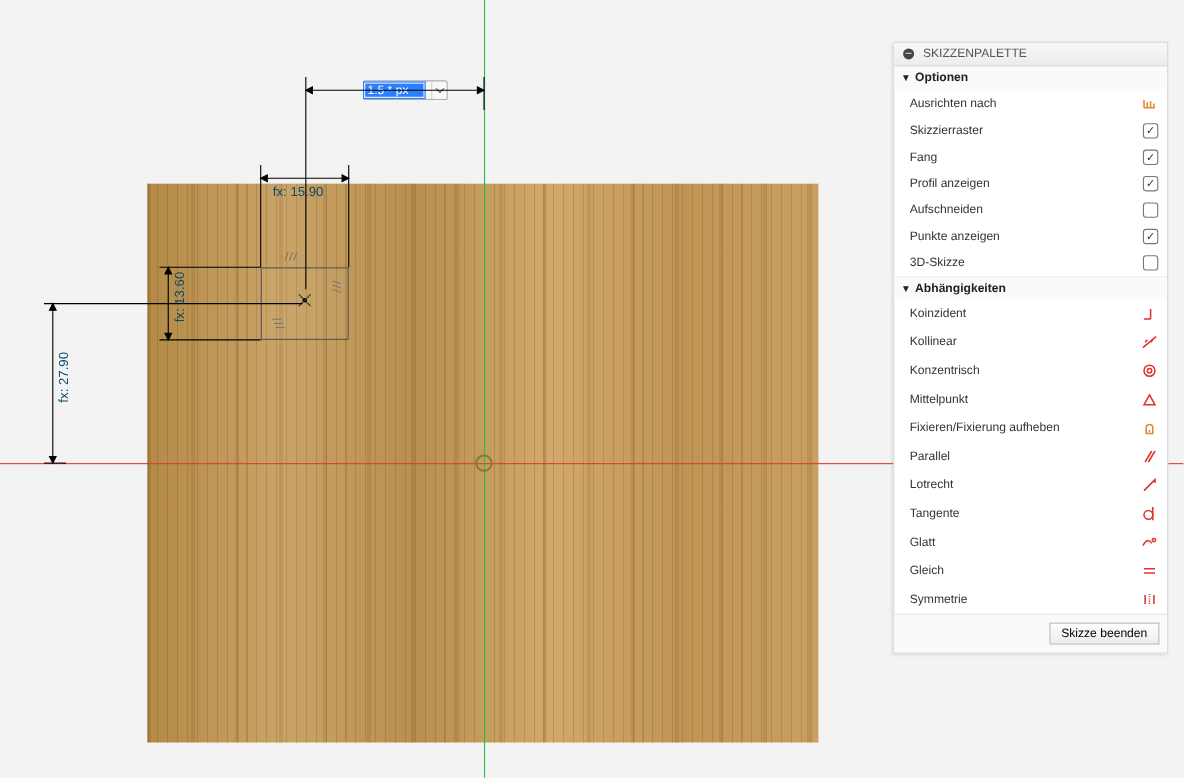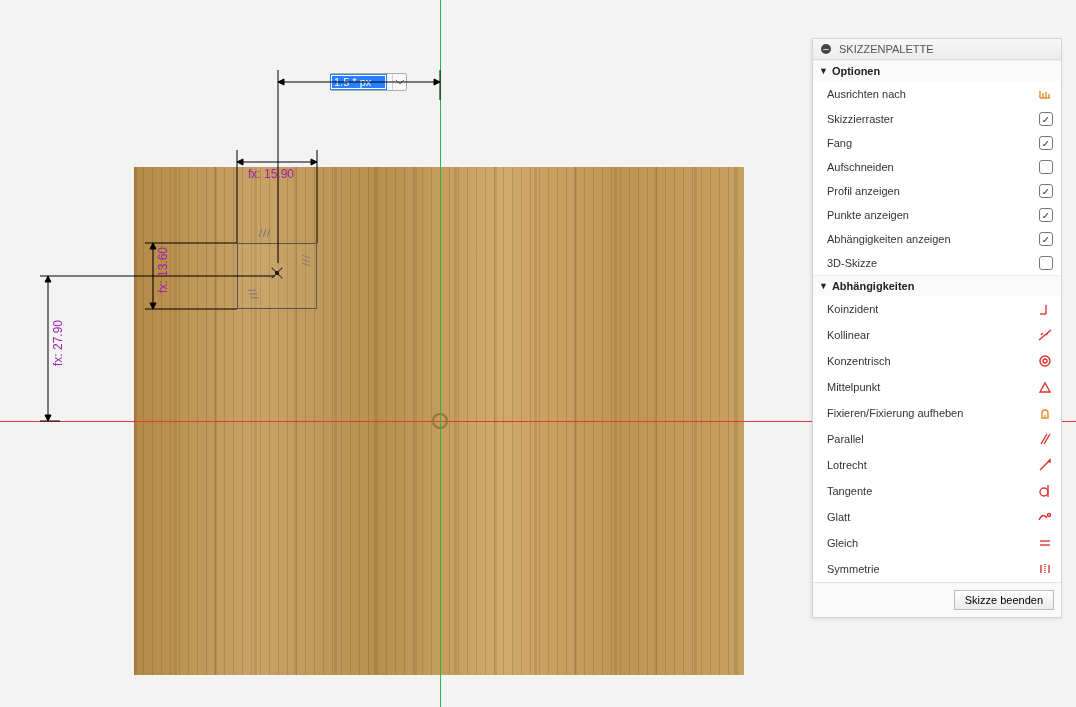--- a/index.html
+++ b/index.html
@@ -14,21 +14,21 @@
       filter: blur(0.6px);
   }
   .sketchbox { position: absolute; left: 237px; top: 243px; width: 80px; height: 66px; border: 1px solid #555; background: rgba(220,200,160,0.08); }
   .pointglyph { position: absolute; left: 272px; top: 268px; width: 10px; height: 10px; }
   .pointglyph:before, .pointglyph:after { content:""; position:absolute; left:50%; top:50%; width:15px; height:0; border-top:1px solid #333; transform-origin:center; }
   .pointglyph:before { transform: translate(-50%,-50%) rotate(45deg);}
   .pointglyph:after  { transform: translate(-50%,-50%) rotate(-45deg);}
   .pointglyph .dot { position:absolute; left:3px; top:3px; width:4px; height:4px; background:#000; border-radius:50%; }
   .dim-line { stroke:#000; stroke-width:1; fill:none; }
   .dim-arrow { stroke:#000; stroke-width:1; fill:#000; }
-  .dim-text { position:absolute; font-size:12px; color:#a21caf; background:transparent; white-space:nowrap; }
+  .dim-text { position:absolute; font-size:12px; color:#0c4a6e; background:transparent; white-space:nowrap; }
   .dim-text.vert { writing-mode: vertical-rl; text-orientation: mixed; transform: rotate(180deg); }
   .dim-input-wrap { position:absolute; left:330px; top:73px; display:flex; align-items:center; background:#f8f8f8; border:1px solid #adadad; border-radius:2px; height:18px; }
   .dim-input { width:55px; height:14px; border:1px solid #fff; outline:1px solid #2a7fff; background:#2a7fff; color:#fff; font-size:11px; padding:0 2px; font-family:inherit; }
   .dim-input::selection { background:#fff; color:#2a7fff; }
   .dim-input-wrap .unit { font-size:10px; color:#333; padding:0 3px; }
   .dim-input-wrap .dd { width:14px; height:16px; border-left:1px solid #d0d0d0; display:flex; align-items:center; justify-content:center; cursor:pointer;}
   .dim-input-wrap .dd svg { display:block; }
   .origin-marker { position:absolute; left:432px; top:413px; width:16px; height:16px; border:2px solid #8d7a3a; border-radius:50%; }
   
   .palette { position:absolute; right:14px; top:38px; width:250px; background:#fff; border:1px solid #d6d6d6; box-shadow: -1px 1px 3px rgba(0,0,0,0.1); }
@@ -151,33 +151,29 @@
       </div>
       <div class="row">
         <span>Skizzierraster</span>
         <span class="cb checked"></span>
       </div>
       <div class="row">
         <span>Fang</span>
         <span class="cb checked"></span>
       </div>
       <div class="row">
+        <span>Profil anzeigen</span>
+        <span class="cb checked"></span>
+      </div>
+      <div class="row">
         <span>Aufschneiden</span>
         <span class="cb"></span>
       </div>
       <div class="row">
-        <span>Profil anzeigen</span>
-        <span class="cb checked"></span>
-      </div>
-      <div class="row">
         <span>Punkte anzeigen</span>
-        <span class="cb checked"></span>
-      </div>
-      <div class="row">
-        <span>Abhängigkeiten anzeigen</span>
         <span class="cb checked"></span>
       </div>
       <div class="row">
         <span>3D-Skizze</span>
         <span class="cb"></span>
       </div>
     </div>
 
   <div class="section-head">
     <span class="tri">▼</span>

